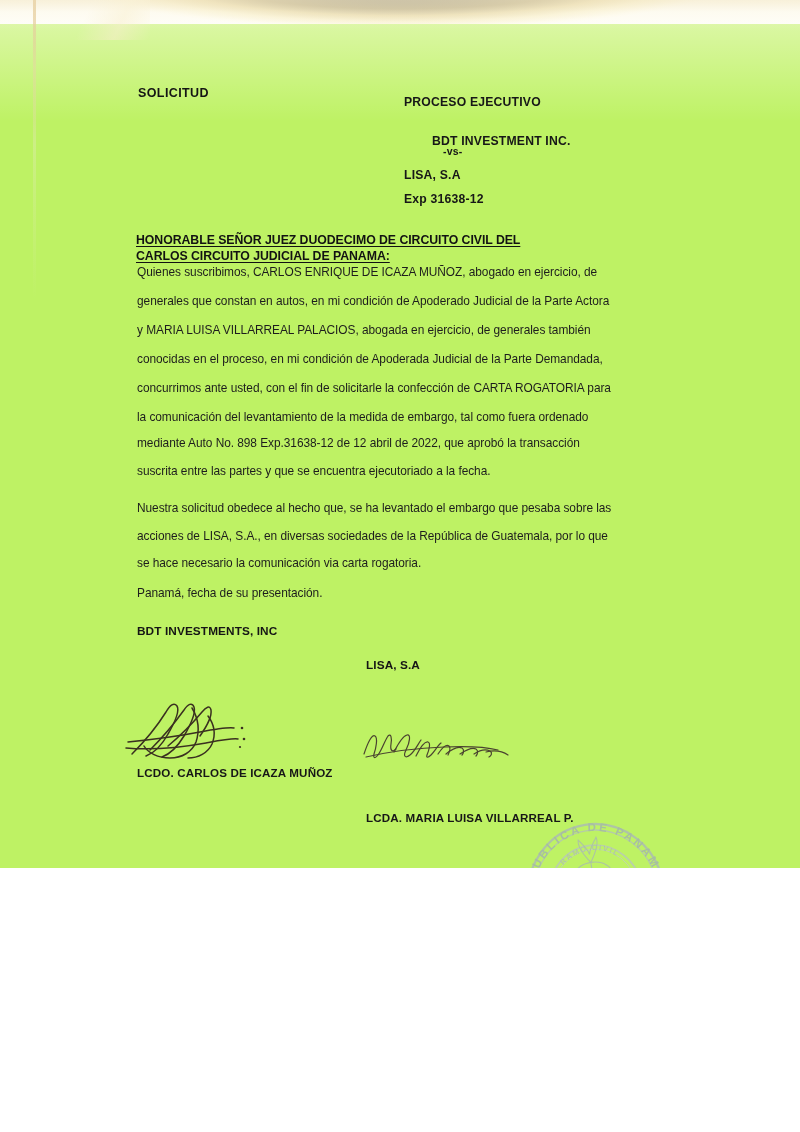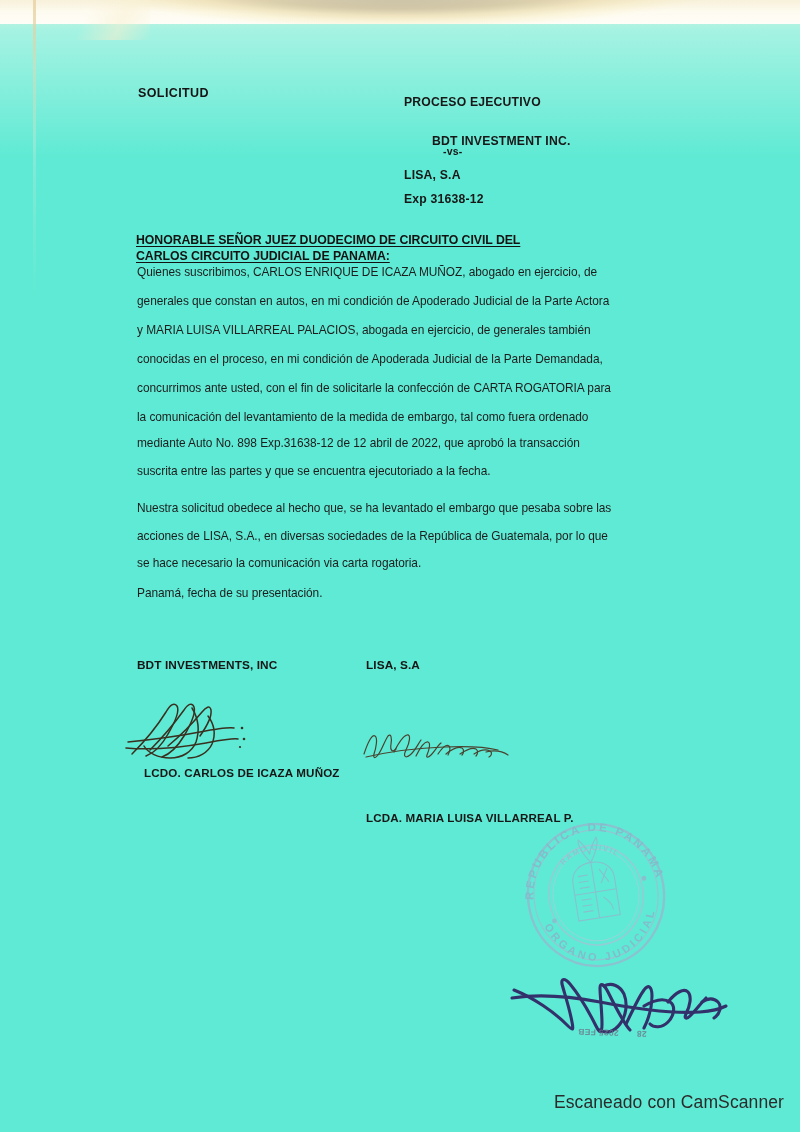--- a/index.html
+++ b/index.html
@@ -6,23 +6,23 @@
     margin: 0;
     padding: 0;
     background: #ffffff;
   }
   body {
     font-family: "Liberation Sans", sans-serif;
   }
   #page {
     position: relative;
     width: 800px;
-    height: 1132px;
+    height: 868px;
     overflow: hidden;
-    background: #5eead4;
+    background: #bef264;
   }
 
   
   .scan-shadow-top {
     position: absolute;
     left: 0; top: -62px;
     width: 800px; height: 86px;
     background: radial-gradient(ellipse 330px 48px at 50% 50%,
                 #100d05 0%, #241c08 36%, #7a6426 58%,
                 #d8c178 72%, #f6ebbf 84%, #fffdf4 96%, #ffffff 100%);
@@ -208,21 +208,21 @@
     </div>
 
     <div>
       <div class="body-line" style="top:501px;">Nuestra solicitud obedece al hecho que, se ha levantado el embargo que pesaba sobre  las</div>
       <div class="body-line" style="top:529px;">acciones de LISA, S.A., en diversas sociedades de la República de Guatemala, por lo que</div>
       <div class="body-line" style="top:556px;">se hace necesario la comunicación via carta rogatoria.</div>
     </div>
 
     <div class="body-line" style="top:586px;">Panamá, fecha de su presentación.</div>
 
-    <div class="txt sig-name" style="left:137px; top:658px;text-align:right;">BDT INVESTMENTS, INC</div>
+    <div class="txt sig-name" style="left:137px; top:624px;text-align:right;">BDT INVESTMENTS, INC</div>
     <div class="txt sig-name" style="left:366px; top:658px;">LISA, S.A</div>
 
     <div class="signature" style="left:122px; top:698px;">
       <svg width="150" height="66" viewBox="0 0 150 66">
         <g fill="none" stroke="#3a3020" stroke-width="1.5" stroke-linecap="round">
           <path d="M10 56 C22 44 34 30 44 14 C48 7 52 4 55 8 C58 13 53 24 46 36 C40 47 32 55 24 58"></path>
           <path d="M28 52 C40 40 52 26 62 12 C66 6 70 4 72 9 C74 15 69 26 62 38 C56 48 48 56 40 59"></path>
           <path d="M46 48 C58 38 70 26 80 14 C84 9 88 7 89 12 C90 18 85 28 78 38"></path>
           <path d="M6 44 C26 42 52 39 78 34 C94 31 106 29 112 30"></path>
           <path d="M4 50 C26 52 56 50 84 45 C100 42 110 40 116 41"></path>
@@ -246,21 +246,21 @@
           <path d="M80 24 C84 18 88 14 91 16 C93 18 91 23 90 25"></path>
           <path d="M88 24 C94 19 100 16 104 18 C107 20 105 24 104 25"></path>
           <path d="M102 24 C108 20 114 17 118 19 C121 21 119 25 118 26"></path>
           <path d="M116 24 C122 20 128 19 132 21 C135 23 133 26 131 27"></path>
           <path d="M8 27 C30 22 58 18 86 17 C108 16 128 17 140 20"></path>
           <path d="M128 22 C136 20 144 21 150 25"></path>
         </g>
       </svg>
     </div>
 
-    <div class="txt sig-label" style="left:144px; top:766px;">LCDO. CARLOS DE ICAZA MUÑOZ</div>
+    <div class="txt sig-label" style="left:137px; top:766px;">LCDO. CARLOS DE ICAZA MUÑOZ</div>
     <div class="txt sig-label" style="left:366px; top:811px;">LCDA. MARIA LUISA VILLARREAL P.</div>
 
     <div id="seal">
       <svg width="162" height="146" viewBox="0 0 162 146">
         <defs>
           <path id="arcTop" d="M 18 76 A 63 67 0 0 1 144 76"></path>
           <path id="arcBot" d="M 22 76 A 59 63 0 0 0 140 76"></path>
           <path id="arcIn" d="M 38 74 A 43 46 0 0 1 124 74"></path>
         </defs>
         <g transform="rotate(-9 81 73)">

